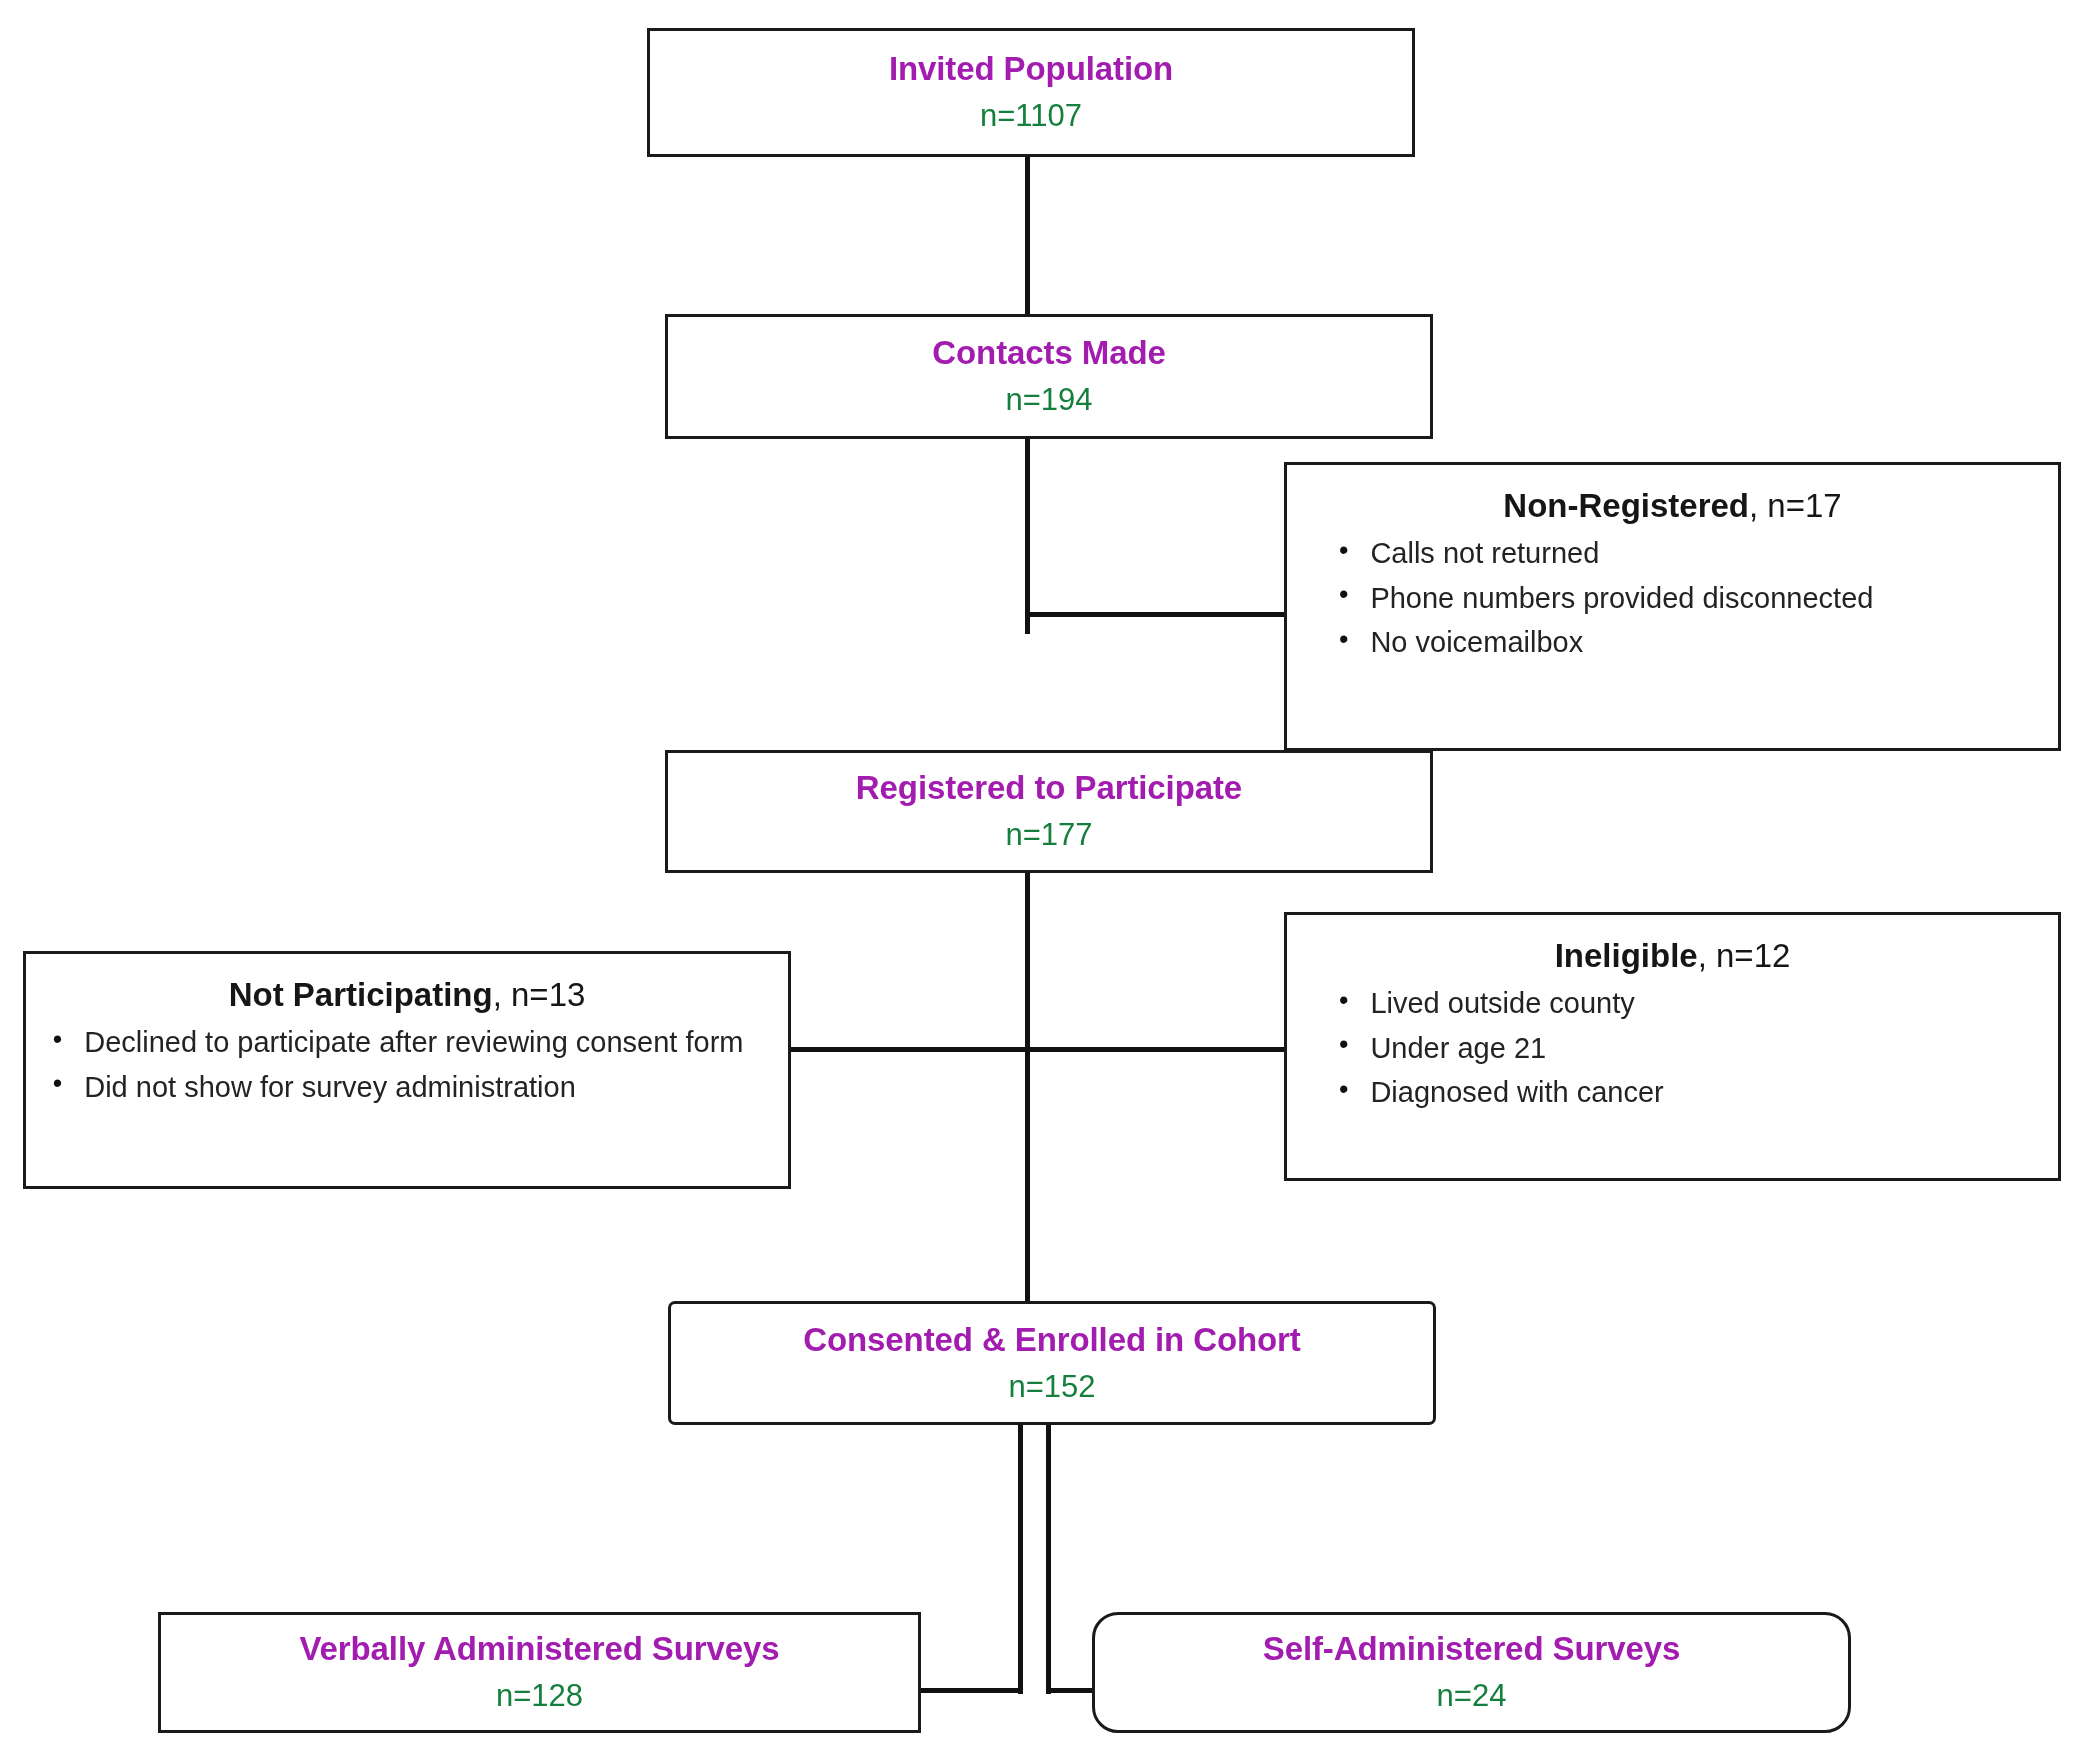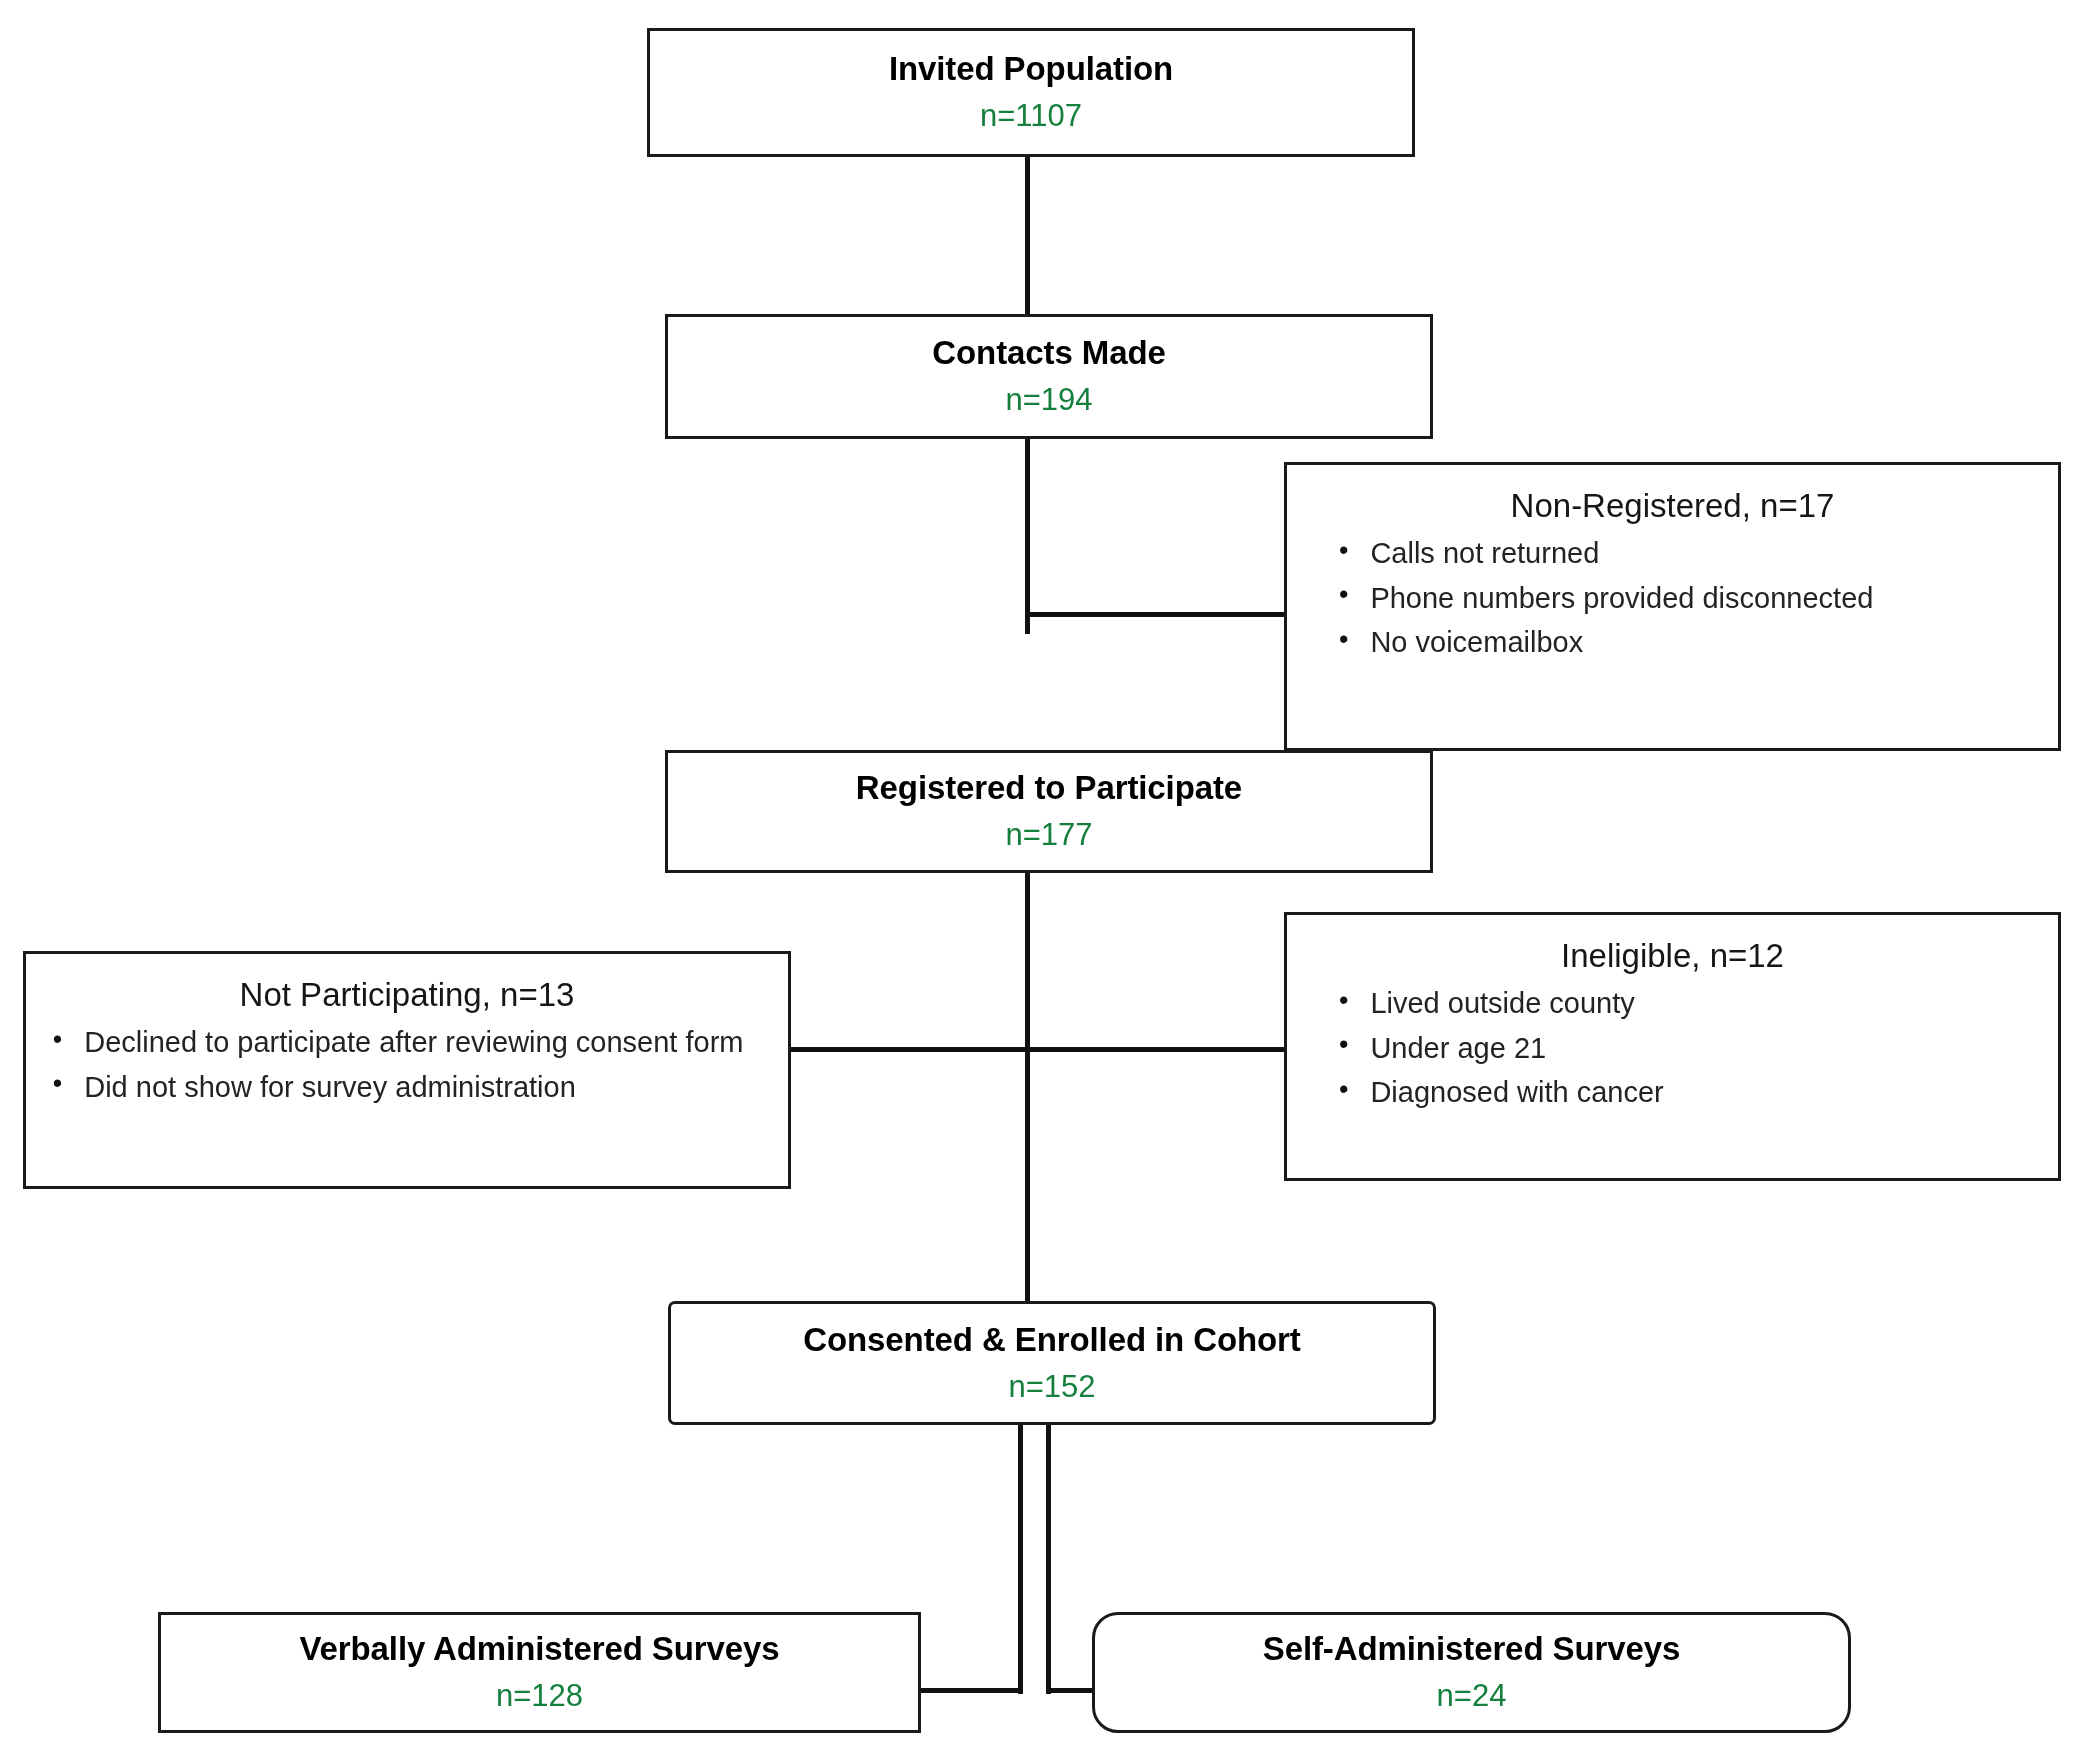--- a/index.html
+++ b/index.html
@@ -32,21 +32,21 @@
     height: 100%;
     display: flex;
     flex-direction: column;
     align-items: center;
     justify-content: center;
     box-sizing: border-box;
   }
   .node-title {
     font-weight: bold;
     font-size: 33px;
-    color: #000000;
+    color: #a21caf;
     line-height: 1.18;
     text-align: center;
     letter-spacing: -0.1px;
   }
   .node-count {
     font-weight: normal;
     font-size: 31px;
     color: #15803d;
     line-height: 1.2;
     text-align: center;
@@ -59,21 +59,21 @@
     justify-content: flex-start;
     padding: 21px 17.4px 17.4px 17.4px;
   }
   .excl-head {
     text-align: center;
     font-size: 33px;
     color: #161616;
     line-height: 1.2;
     margin-bottom: 9.3px;
   }
-  .excl-head .strong { font-weight: normal; }
+  .excl-head .strong { font-weight: bold; }
   .excl-head .light  { font-weight: normal; }
   .bullets {
     list-style: none;
     margin: 0;
     padding: 0 0 0 31px;
   }
   .bullets li {
     position: relative;
     font-size: 29px;
     color: #232323;

